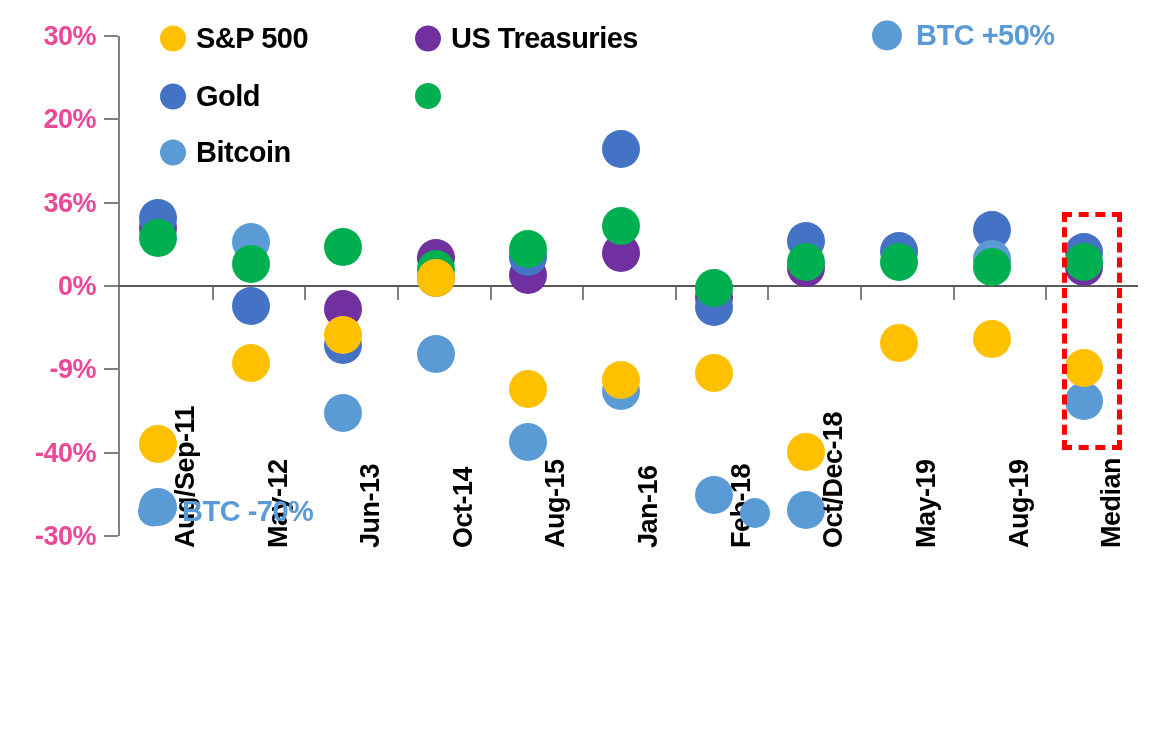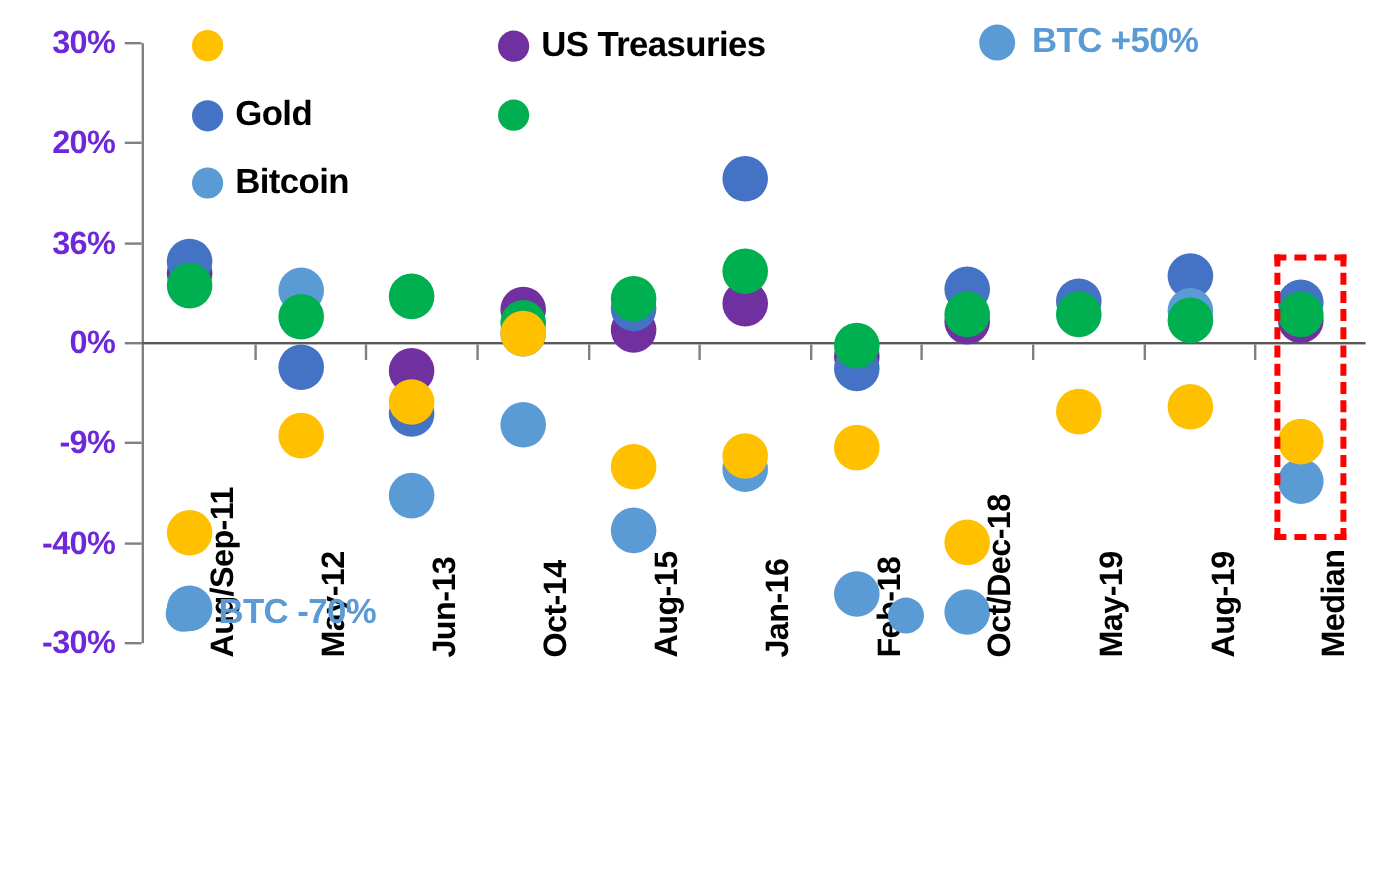--- a/index.html
+++ b/index.html
@@ -10,21 +10,21 @@
     overflow:hidden;
     position:relative;
   }
   #chart-root { position:absolute; left:0; top:0; width:1151px; height:739px; }
 
   
   .y-tick-label {
     position:absolute;
     font-size:27px;
     font-weight:bold;
-    color:#6d28d9;
+    color:#ec4899;
     text-align:right;
     width:96px;
     transform:translateY(-50%);
     letter-spacing:-0.5px;
   }
   .y-axis-line {
     position:absolute;
     left:118px; top:36px;
     width:2px; height:500px;
     background:#808080;
@@ -199,40 +199,41 @@
       <div class="x-label" style="left: 725.725px; top: 548px;">Feb-18</div>
       <div class="x-label" style="left: 818.362px; top: 548px;">Oct/Dec-18</div>
       <div class="x-label" style="left: 910.998px; top: 548px;">May-19</div>
       <div class="x-label" style="left: 1003.63px; top: 548px;">Aug-19</div>
       <div class="x-label" style="left: 1096.27px; top: 548px;">Median</div>
     </div>
 
   <div id="legend-layer">
       <div class="legend-item" style="left: 160px; top: 38px; transform: translateY(-50%);">
         <span class="legend-swatch" style="width: 26px; height: 26px; background: rgb(255, 192, 0);"></span>
+        <span class="legend-text">S&amp;P 500</span>
       </div>
       <div class="legend-item" style="left: 160px; top: 96px; transform: translateY(-50%);">
         <span class="legend-swatch" style="width: 26px; height: 26px; background: rgb(68, 114, 196);"></span>
         <span class="legend-text">Gold</span>
       </div>
       <div class="legend-item" style="left: 160px; top: 152px; transform: translateY(-50%);">
         <span class="legend-swatch" style="width: 26px; height: 26px; background: rgb(91, 155, 213);"></span>
         <span class="legend-text">Bitcoin</span>
       </div>
       <div class="legend-item" style="left: 415px; top: 38px; transform: translateY(-50%);">
         <span class="legend-swatch" style="width: 26px; height: 26px; background: rgb(112, 48, 160);"></span>
         <span class="legend-text">US Treasuries</span>
       </div>
       <div class="legend-item" style="left: 415px; top: 96px; transform: translateY(-50%);">
         <span class="legend-swatch" style="width: 26px; height: 26px; background: rgb(0, 176, 80);"></span>
       </div>
     </div>
 
   <div id="annotations-layer">
-      <div class="callout" style="left: 816px; top: 35px; transform: translateY(-50%); justify-content: flex-end;">
+      <div class="callout" style="left: 872px; top: 35px; transform: translateY(-50%); justify-content: flex-end;">
         <span class="callout-dot" style="width: 30px; height: 30px; background: rgb(91, 155, 213);"></span>
         <span class="callout-text" style="color: rgb(91, 155, 213);">BTC +50%</span>
       </div>
       <div class="callout" style="left: 138px; top: 511px; transform: translateY(-50%);">
         <span class="callout-dot" style="width: 30px; height: 30px; background: rgb(91, 155, 213);"></span>
         <span class="callout-text" style="color: rgb(91, 155, 213);">BTC -70%</span>
       </div>
       <div class="callout" style="left: 740px; top: 513px; transform: translateY(-50%);">
         <span class="callout-dot" style="width: 30px; height: 30px; background: rgb(91, 155, 213);"></span>
       </div>

